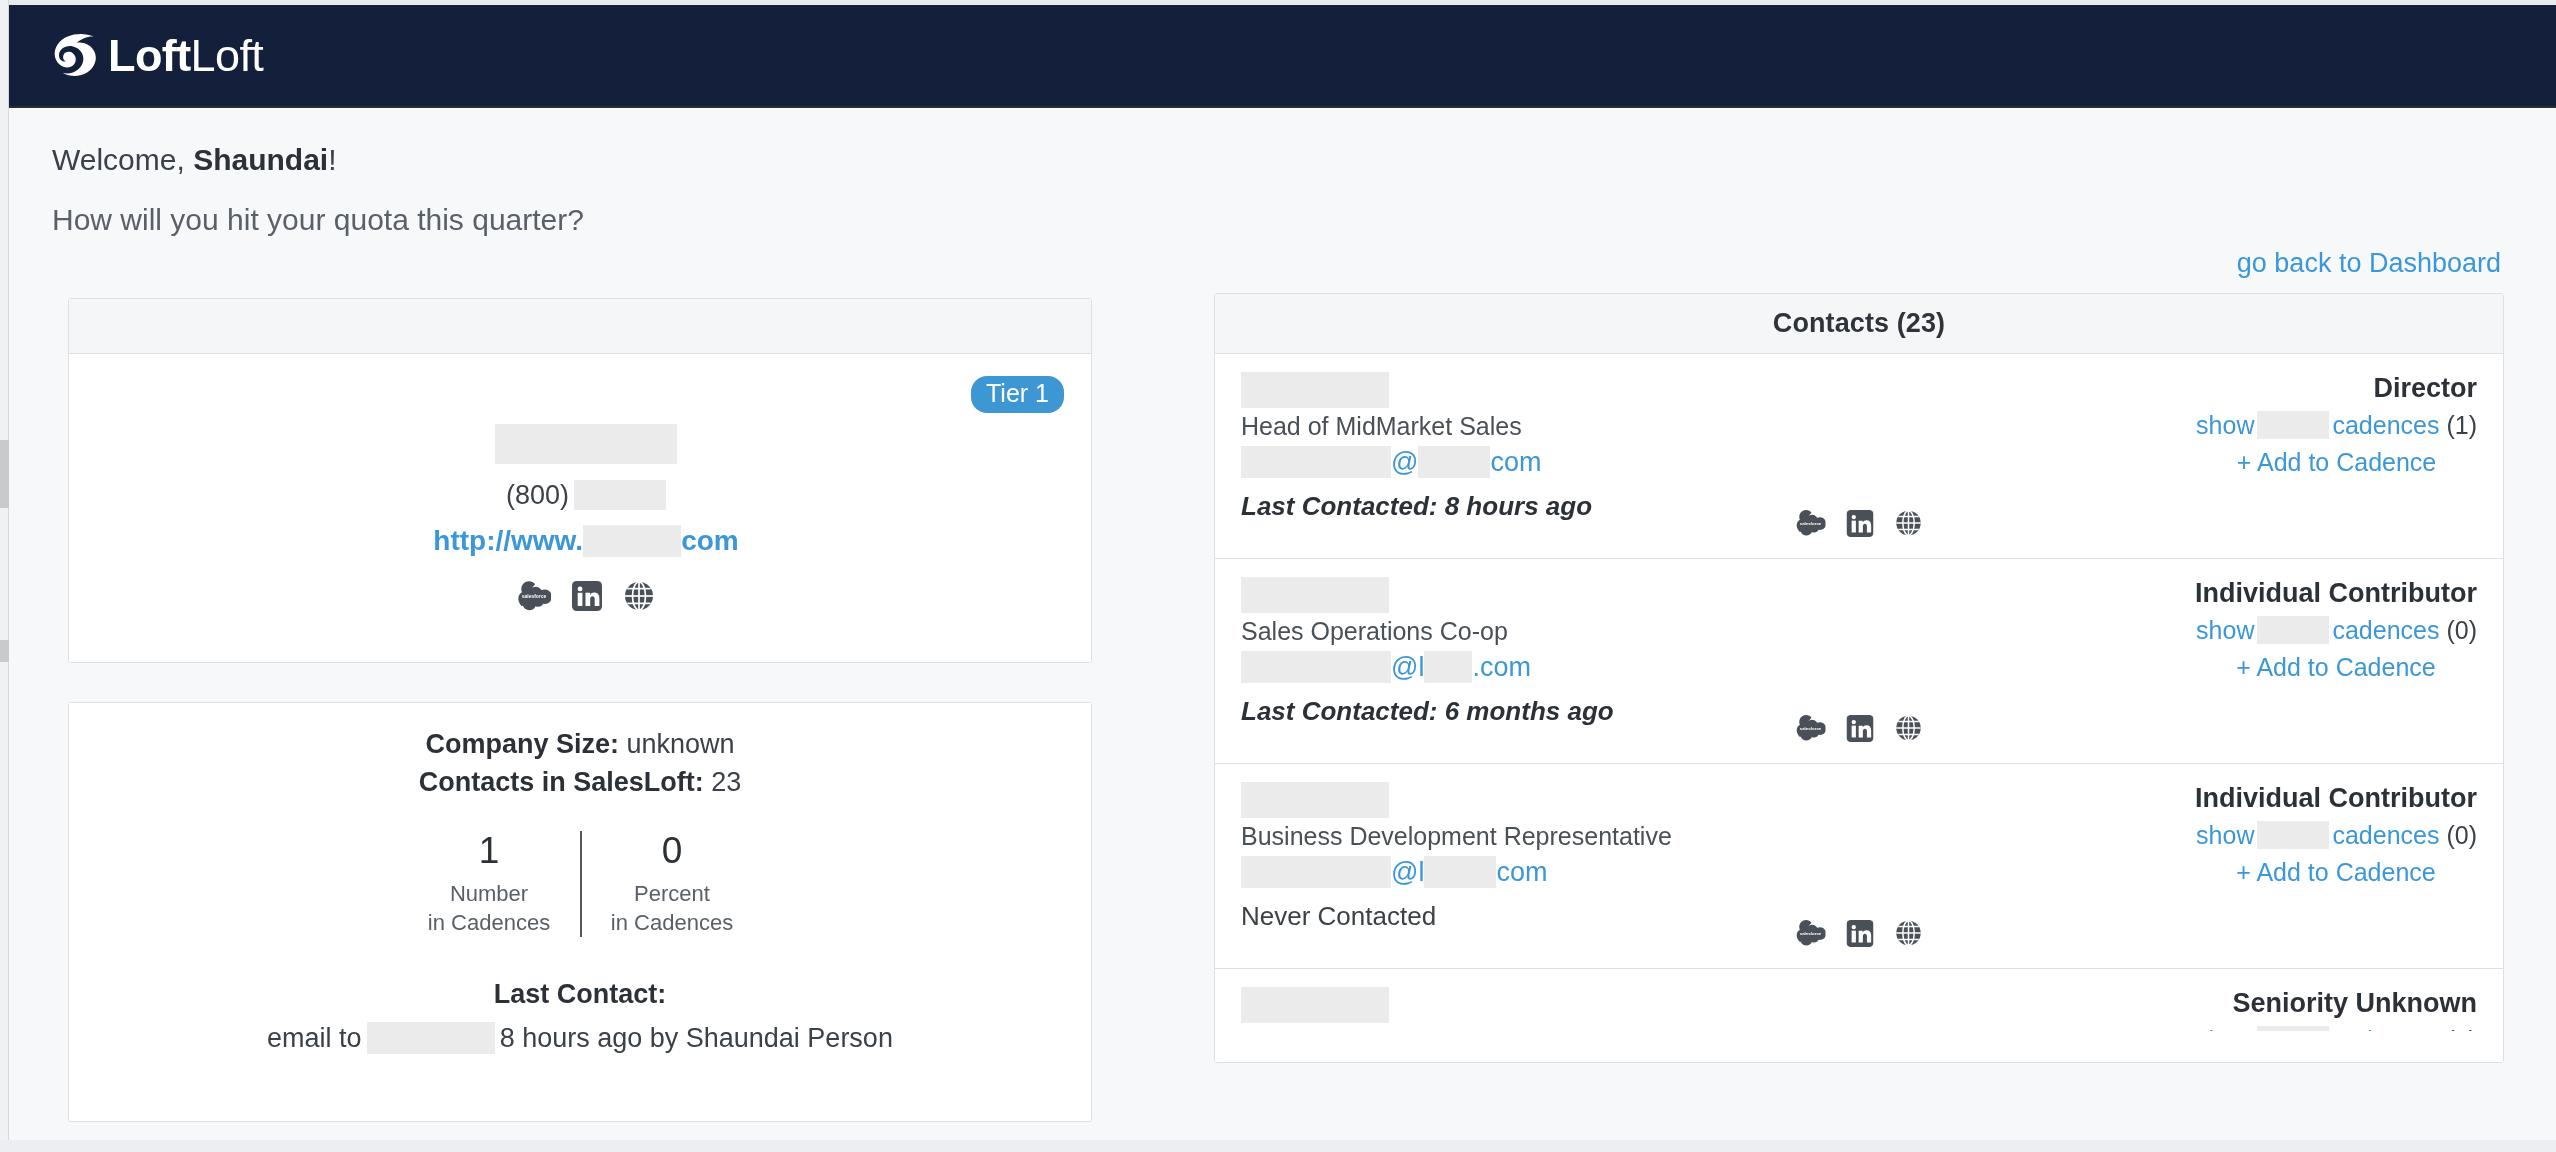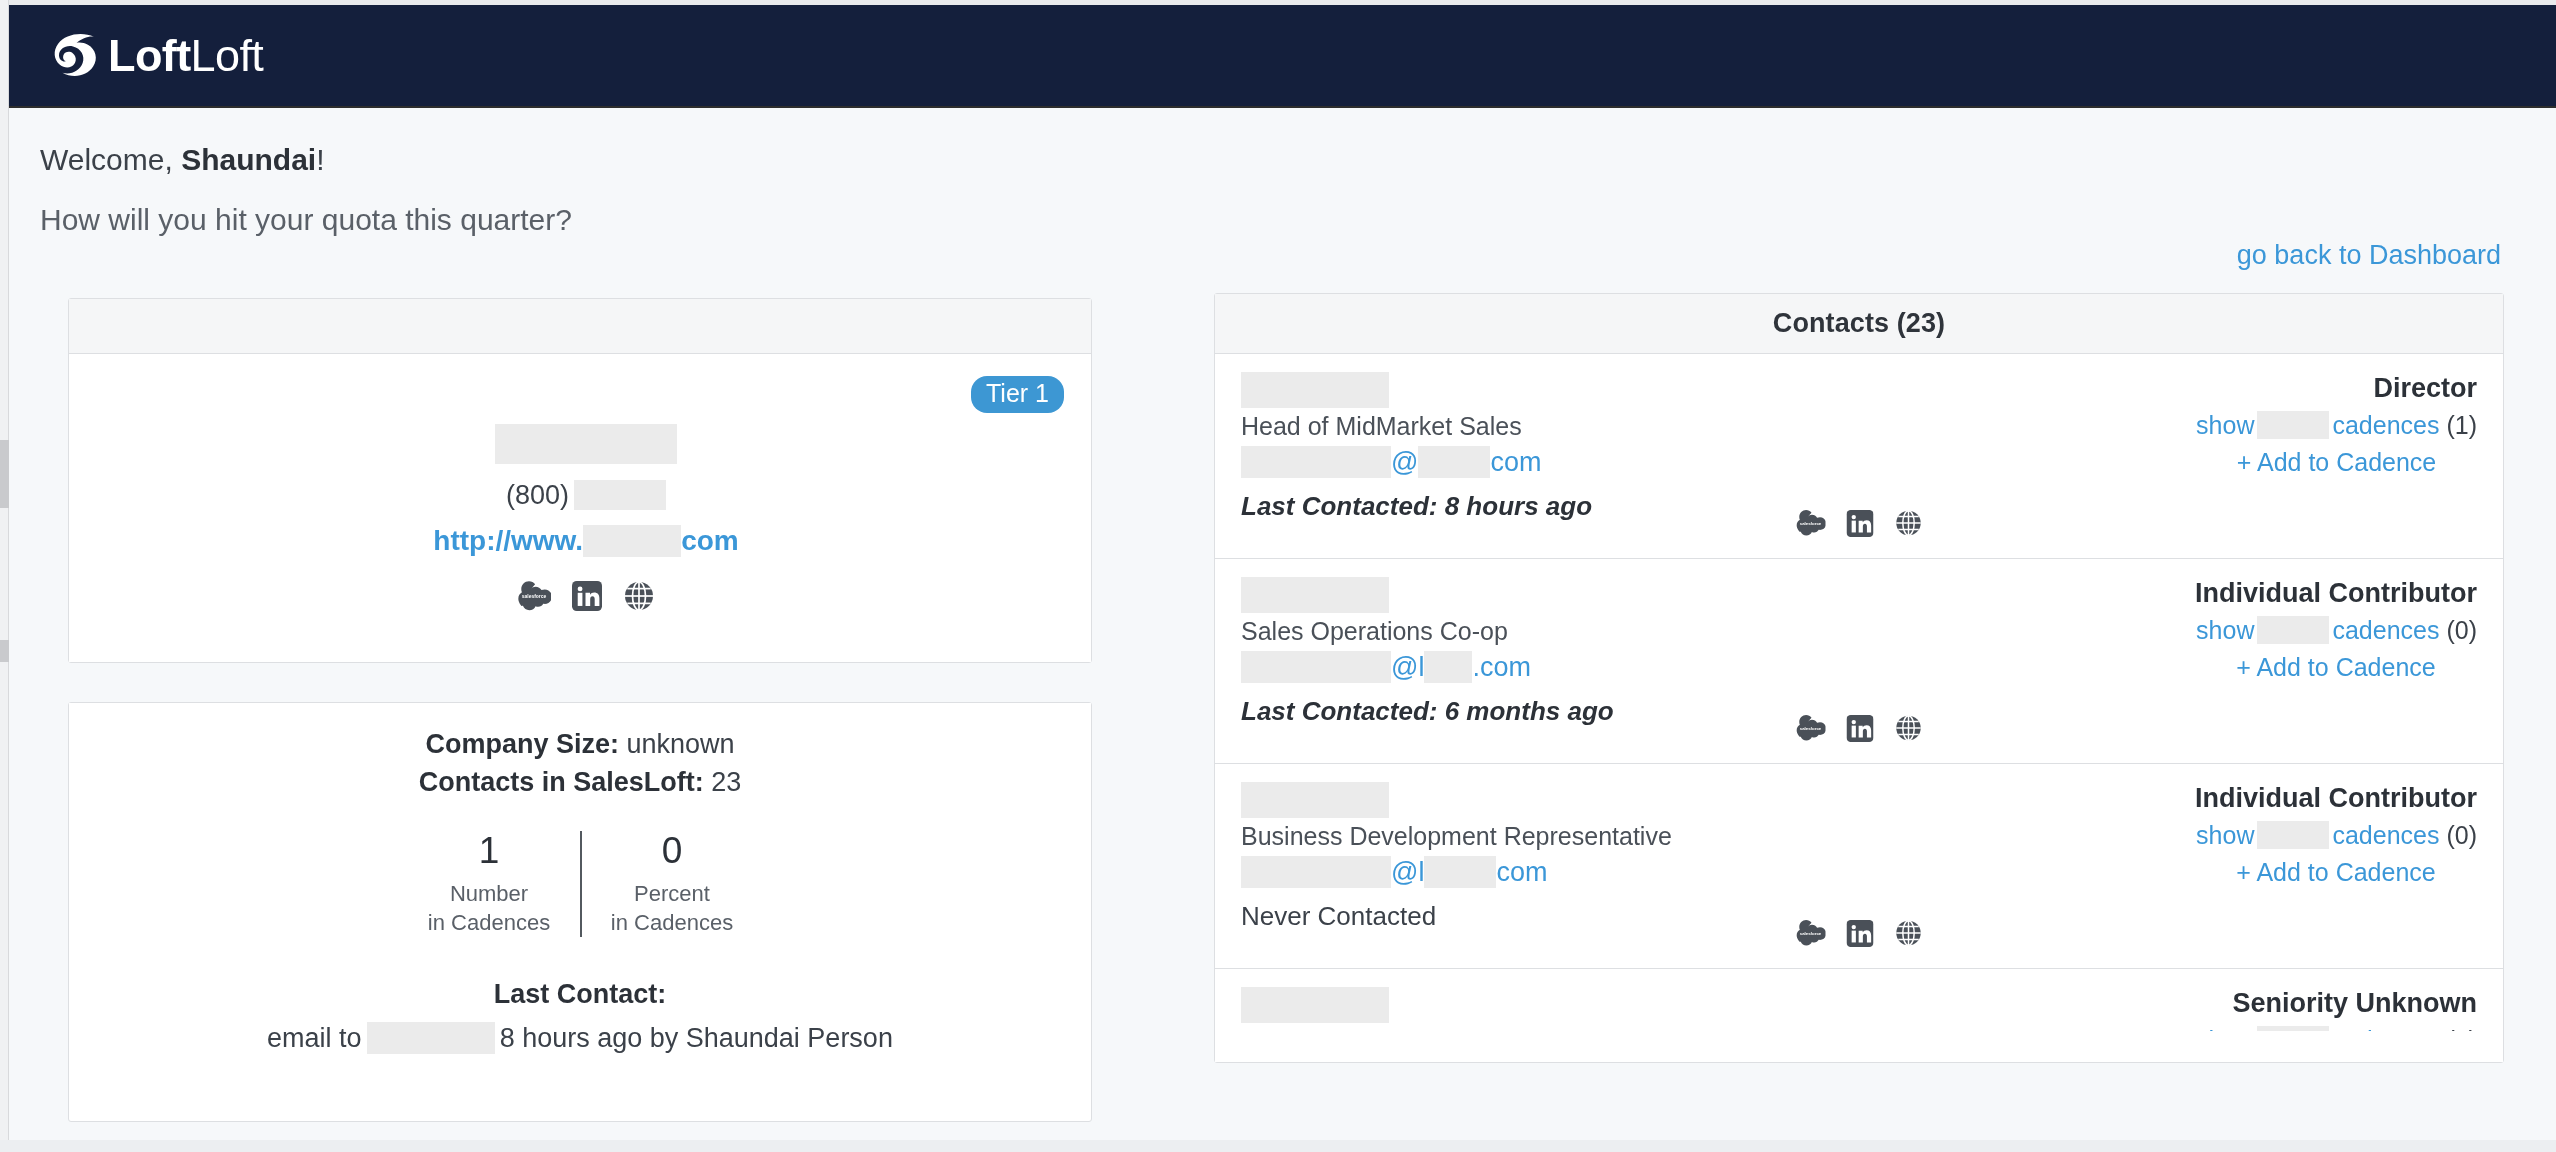--- a/index.html
+++ b/index.html
@@ -70,21 +70,21 @@
     letter-spacing: -0.6px;
     color: #ffffff;
     line-height: 1;
   }
   .brand-text .b { font-weight: 700; }
   .brand-text .l { font-weight: 300; }
 
   
   .greeting {
     position: absolute;
-    left: 40px;
+    left: 52px;
     top: 140px;
     width: 1200px;
   }
   .greeting .line1 {
     font-size: 30px;
     color: #3b4149;
     font-weight: 400;
     line-height: 1.35;
     white-space: nowrap;
   }
@@ -249,21 +249,21 @@
     width: 128px; height: 32px;
     background: #ebebeb;
     vertical-align: -7px;
     margin: 0 5px;
   }
 
   
   .goback {
     position: absolute;
     right: 55px;
-    top: 240px;
+    top: 248px;
     font-size: 27px;
     color: #3b97d8;
     cursor: pointer;
     white-space: nowrap;
   }
 
   
   #contacts-panel { left: 1214px; top: 293px; width: 1290px; height: 770px; }
   #contacts-panel .panel-head { height: 60px; }
   #contacts-panel .panel-body { height: 708px; overflow: hidden; }

